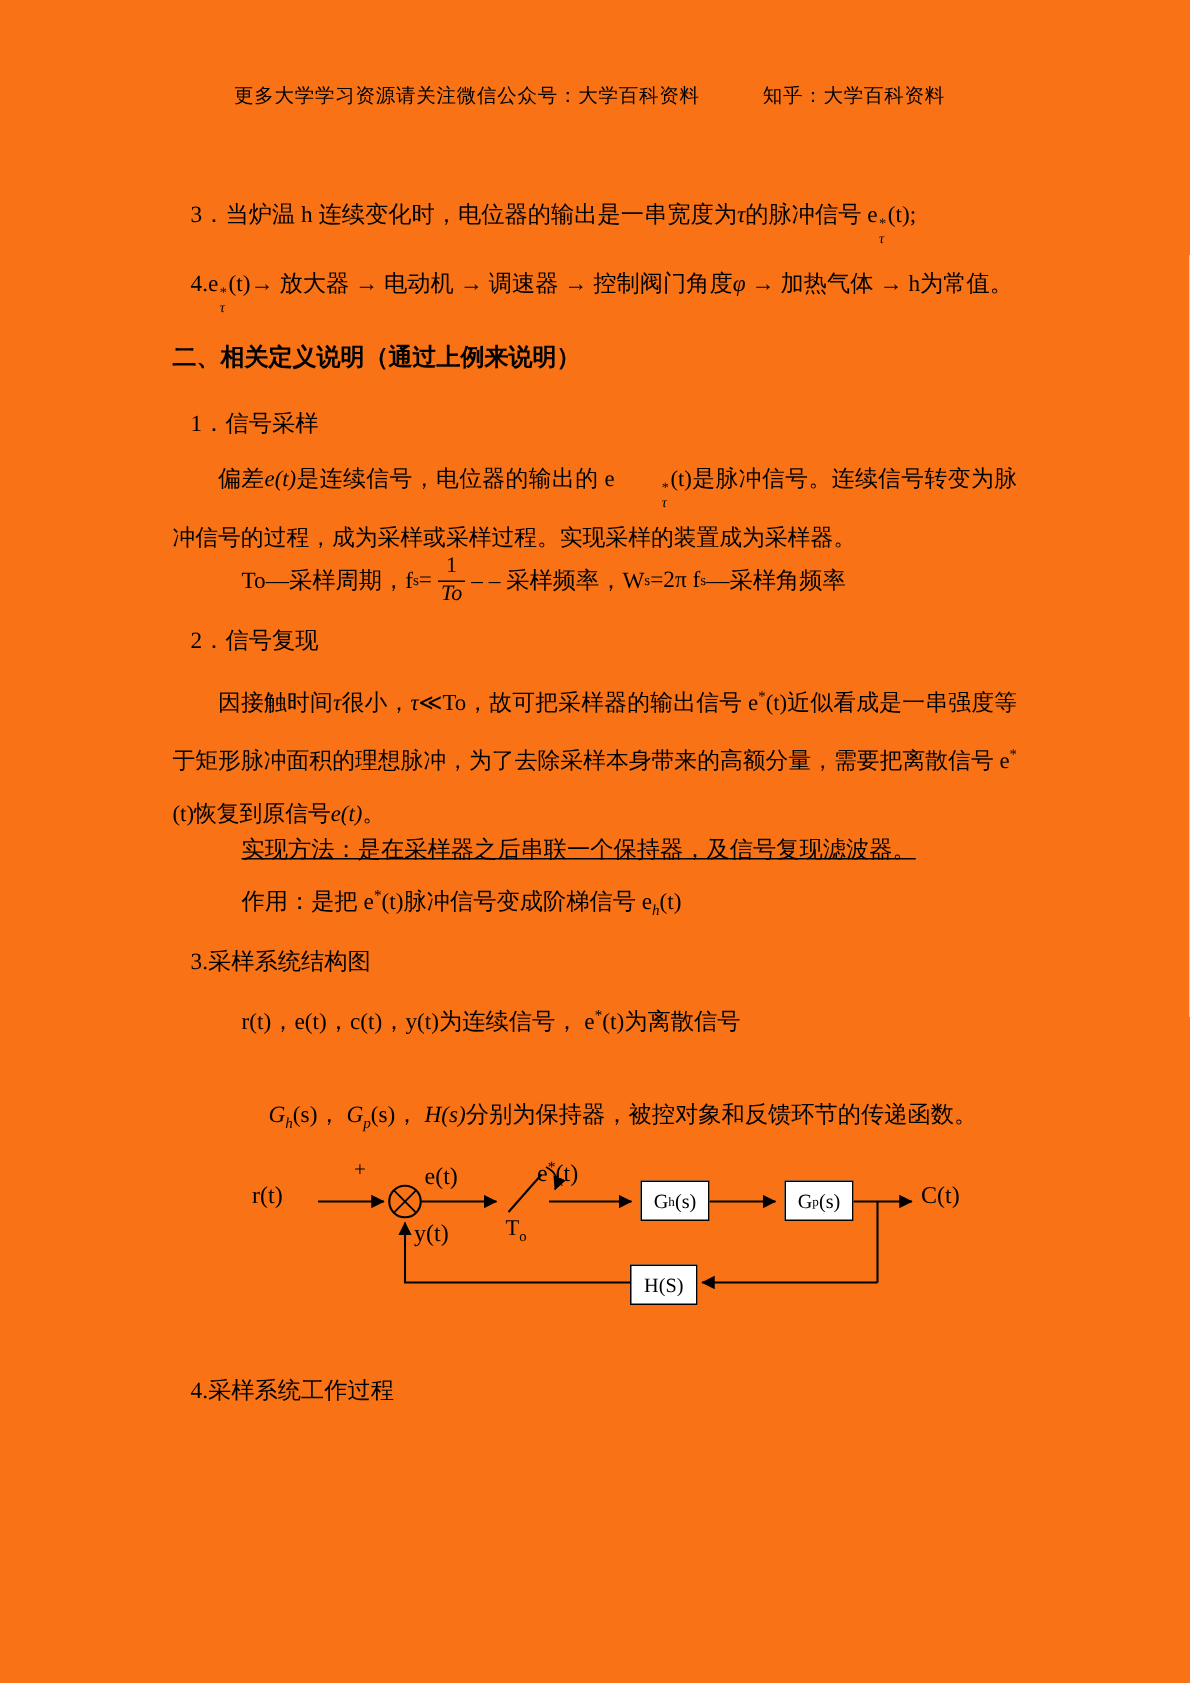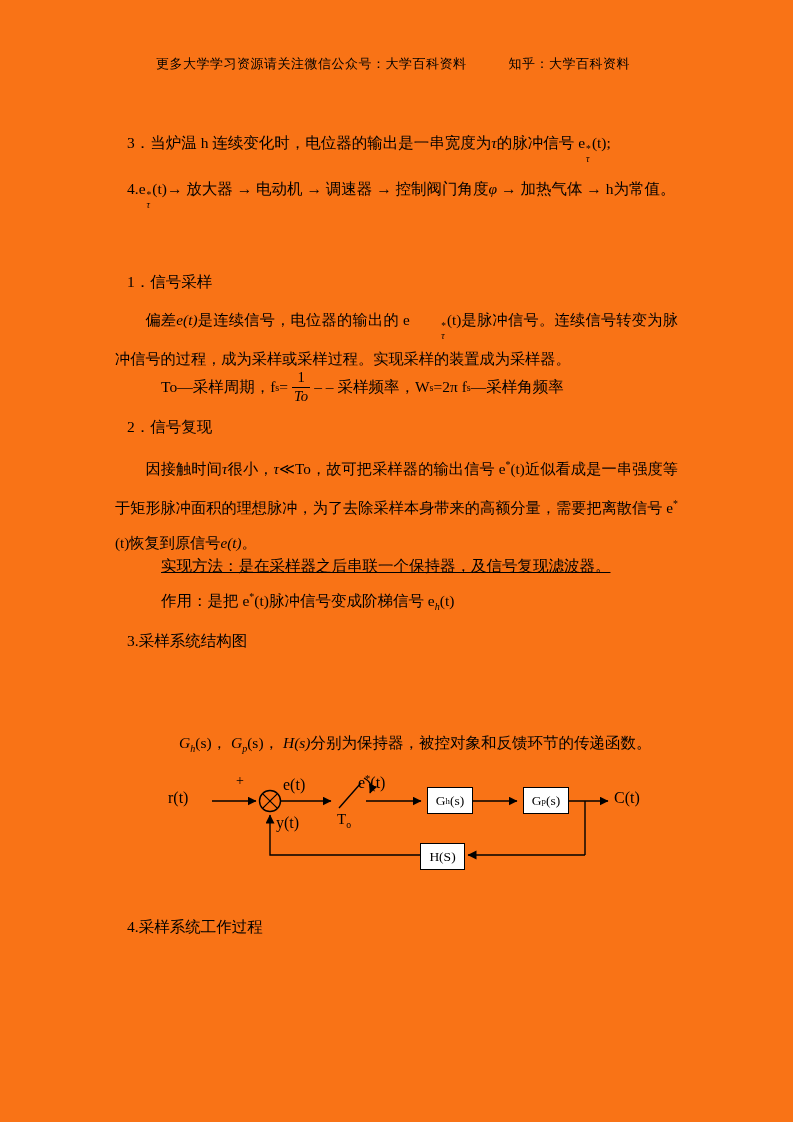--- a/index.html
+++ b/index.html
@@ -46,20 +46,21 @@
       </span><span>(t);</span>
   </div>
 
   <div class="abs bodyline" style="left:115px;top:179px;">
     <span>4.e</span><span class="ss">
         <span class="t">*</span>
         <span class="b">τ</span>
       </span><span>(t)→ 放大器 → 电动机 → 调速器 → 控制阀门角度</span><span class="it">φ</span><span> → 加热气体 → h为常值。</span>
   </div>
 
+  <div class="abs bold" style="left:115px;top:228px;">二、相关定义说明（通过上例来说明）</div>
 
   <div class="abs bodyline" style="left:115px;top:272px;">1．信号采样</div>
 
   <div class="abs para" style="left:115px;top:302px;">
     <span>偏差</span><span class="it">e(t)</span><span>是连续信号，电位器的输出的 e</span><span class="ss">
         <span class="t">*</span>
         <span class="b">τ</span>
       </span><span>(t)是脉冲信号。连续信号转变为脉冲信号的过程，成为采样或采样过程。实现采样的装置成为采样器。</span>
   </div>
 
@@ -85,20 +86,23 @@
   </div>
 
   <div class="abs bodyline" style="left:149px;top:556px;text-decoration:underline;">实现方法：是在采样器之后串联一个保持器，及信号复现滤波器。</div>
 
   <div class="abs bodyline" style="left:149px;top:591px;">
     <span>作用：是把 e</span><sup>*</sup><span>(t)脉冲信号变成阶梯信号 e</span><sub class="it">h</sub><span>(t)</span>
   </div>
 
   <div class="abs bodyline" style="left:115px;top:631px;">3.采样系统结构图</div>
 
+  <div class="abs bodyline" style="left:149px;top:671px;">
+    <span>r(t)，e(t)，c(t)，y(t)为连续信号， e</span><sup>*</sup><span>(t)为离散信号</span>
+  </div>
 
   <div class="abs bodyline" style="left:167px;top:733px;">
     <span class="it">G</span><sub class="it">h</sub><span>(s)</span><span>， </span><span class="it">G</span><sub class="it">p</sub><span>(s)</span><span>， </span><span class="it">H(s)</span><span>分别为保持器，被控对象和反馈环节的传递函数。</span>
   </div>
 
   <div class="abs" style="left:0;top:763px;width:793px;height:130px;">
     <svg width="793" height="130" viewBox="0 0 793 130">
       <defs>
         <marker id="arr" markerWidth="10" markerHeight="10" refX="8.5" refY="4.5" orient="auto" markerUnits="userSpaceOnUse">
           <path d="M0,0 L9,4.5 L0,9 Z" fill="#000"></path>

